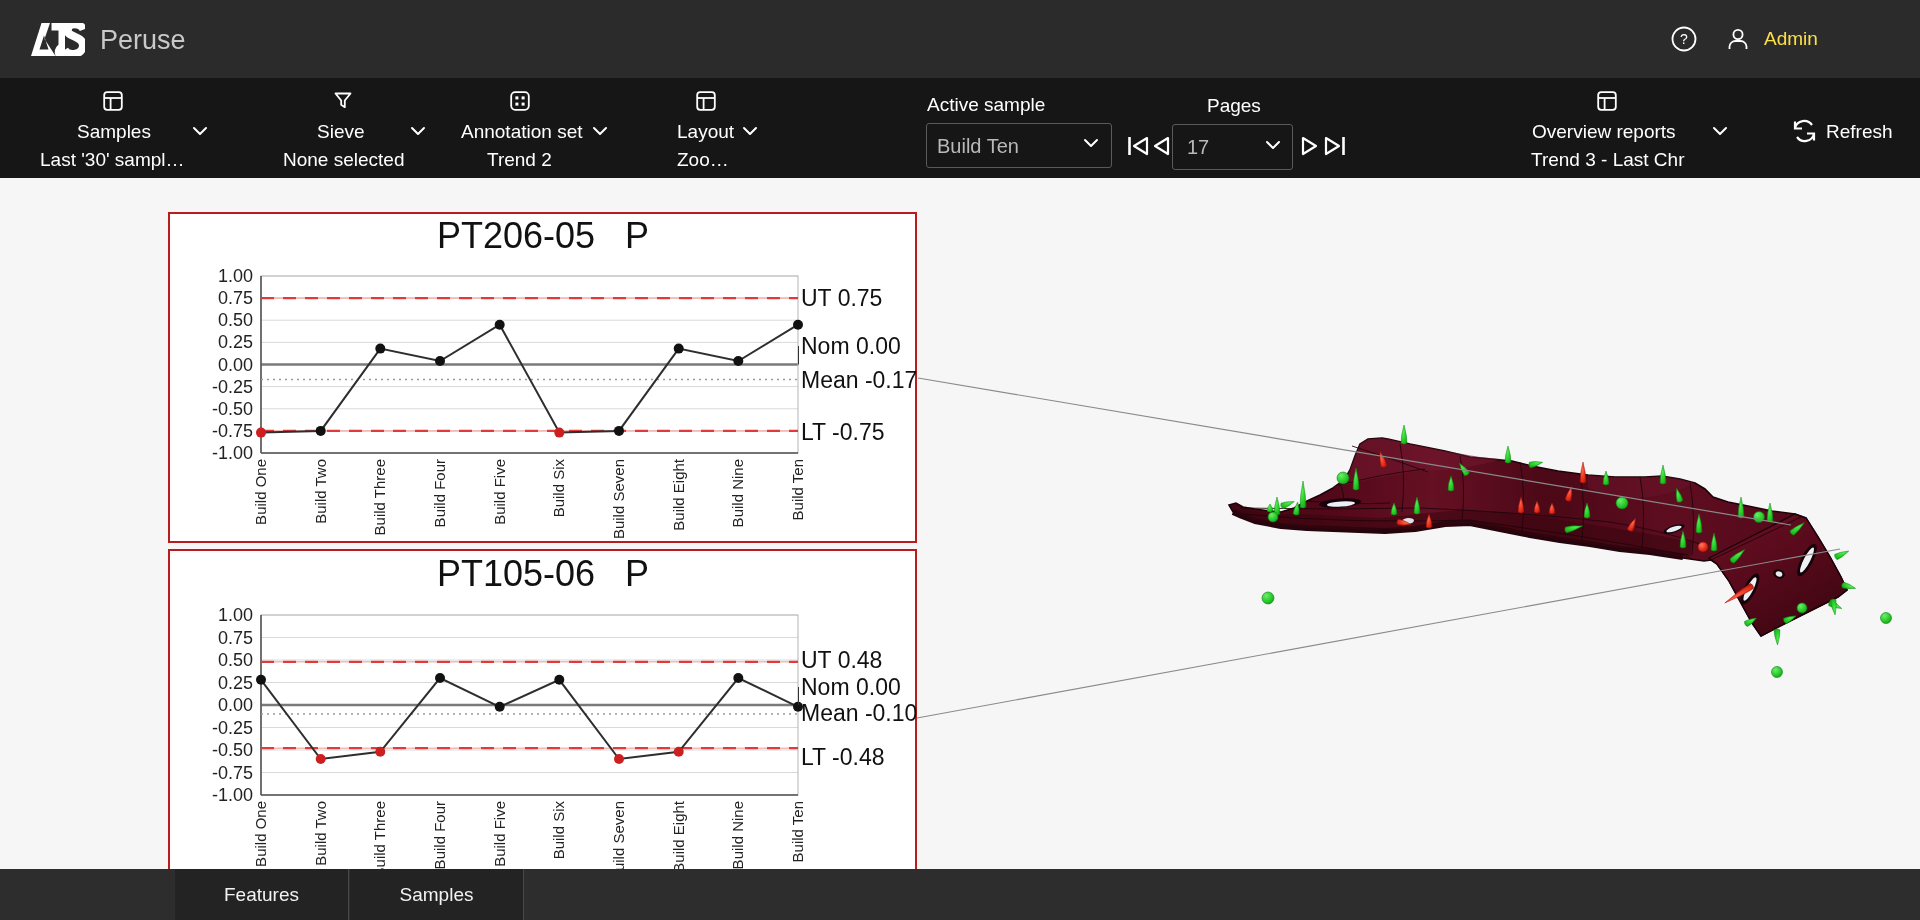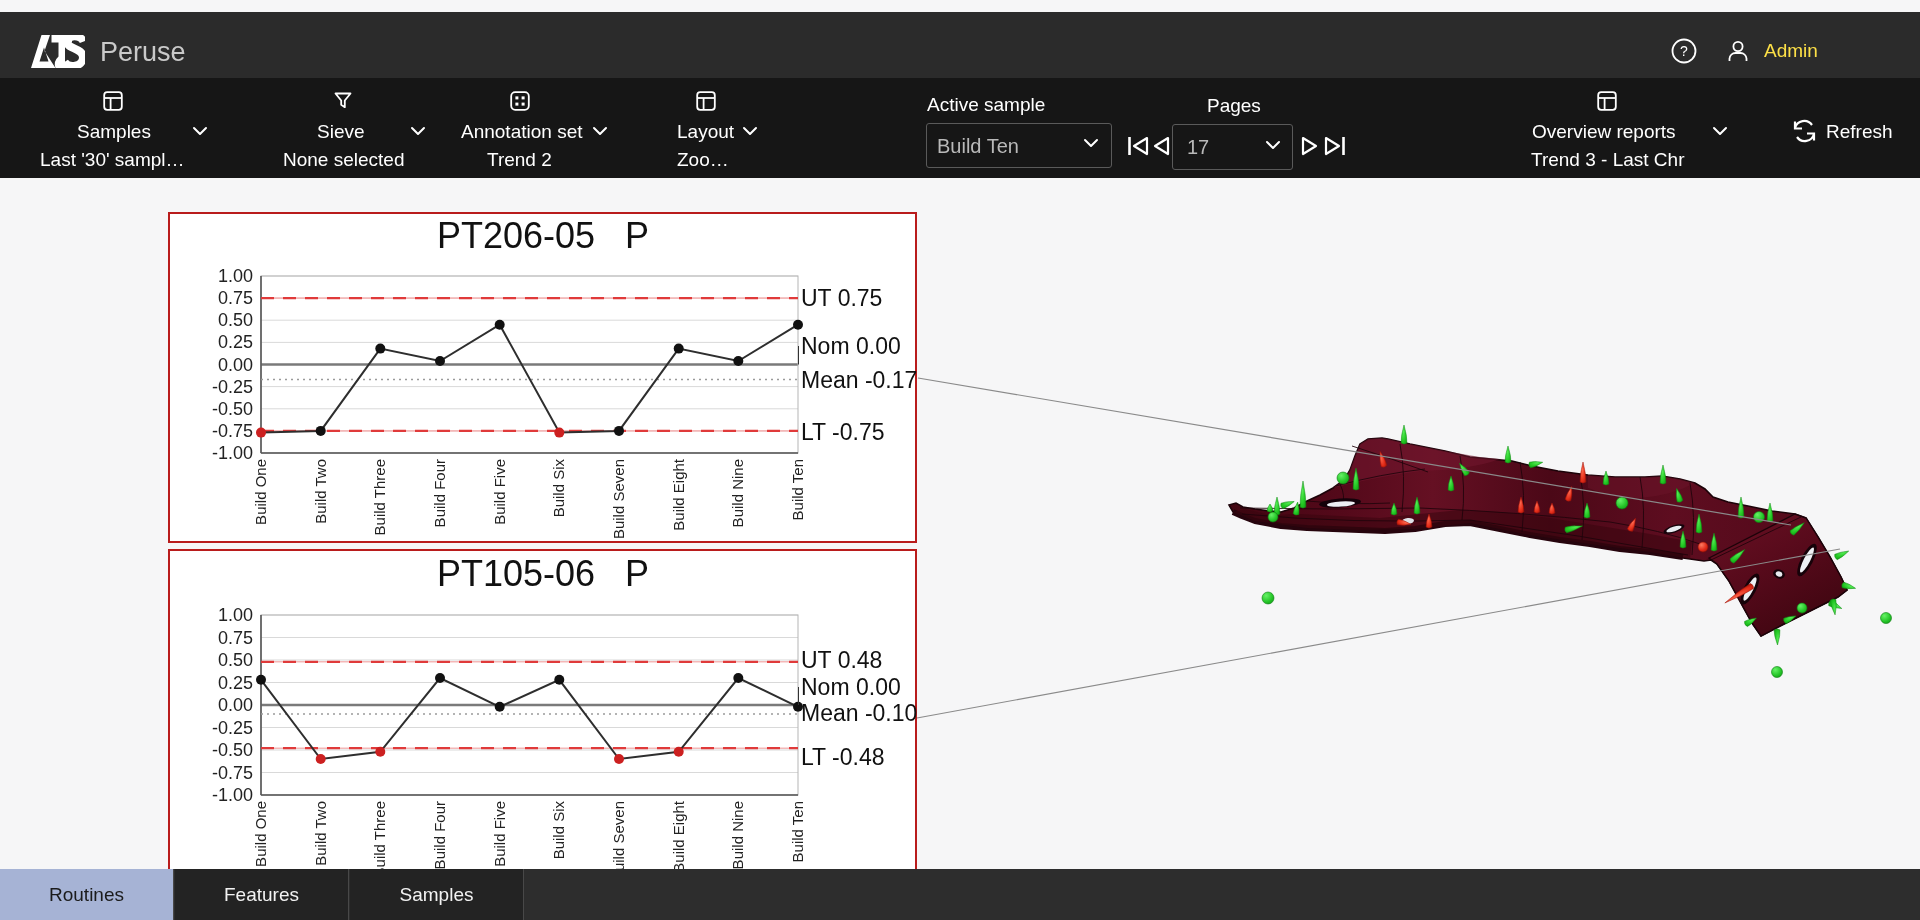--- a/index.html
+++ b/index.html
@@ -1,17 +1,17 @@
 <!DOCTYPE html>
 <html><head><meta charset="utf-8"><title>Peruse</title>
 <style>
 * { margin:0; padding:0; box-sizing:border-box; }
 body { width:1920px; height:920px; position:relative; overflow:hidden;
        font-family:"Liberation Sans", sans-serif; background:#f6f6f7; }
-.topbar { position:absolute; left:0; top:0; width:1920px; height:78px; background:#2b2b2b;margin-top:12px; }
+.topbar { position:absolute; left:0; top:0; width:1920px; height:78px; background:#2b2b2b; }
 .toolbar { position:absolute; left:0; top:78px; width:1920px; height:100px; background:#161616; }
 .panel { position:absolute; background:#fff; border:2px solid #b91c1c; }
 .tabbar { position:absolute; left:0; top:869px; width:1920px; height:51px; background:#2d2d2d; z-index:5; }
 .tab { position:absolute; top:0; height:51px; background:#232323; color:#f2f2f2; font-size:19px;
         display:flex; align-items:center; justify-content:center; border-right:1px solid #484848; }
 .tab.sel { background:#a6b3d5; color:#1b1b1b; }
 .tlabel { position:absolute; color:#fff; font-size:19px; white-space:nowrap; }
 .tsub { position:absolute; color:#fff; font-size:19px; white-space:nowrap; }
 .selectbox { position:absolute; border:1px solid #5a5a5a; border-radius:3px; background:#161616; color:#b9b9b9; font-size:20px; }
 </style></head>
@@ -435,15 +435,14 @@
 <text transform="translate(275.0,250) rotate(-90)" font-size="15" fill="#222" text-anchor="end" font-family="Liberation Sans, sans-serif">Build Four</text>
 <text transform="translate(334.7,250) rotate(-90)" font-size="15" fill="#222" text-anchor="end" font-family="Liberation Sans, sans-serif">Build Five</text>
 <text transform="translate(394.3,250) rotate(-90)" font-size="15" fill="#222" text-anchor="end" font-family="Liberation Sans, sans-serif">Build Six</text>
 <text transform="translate(454.0,250) rotate(-90)" font-size="15" fill="#222" text-anchor="end" font-family="Liberation Sans, sans-serif">Build Seven</text>
 <text transform="translate(513.7,250) rotate(-90)" font-size="15" fill="#222" text-anchor="end" font-family="Liberation Sans, sans-serif">Build Eight</text>
 <text transform="translate(573.3,250) rotate(-90)" font-size="15" fill="#222" text-anchor="end" font-family="Liberation Sans, sans-serif">Build Nine</text>
 <text transform="translate(633.0,250) rotate(-90)" font-size="15" fill="#222" text-anchor="end" font-family="Liberation Sans, sans-serif">Build Ten</text>
 </svg>
   </div>
 <div class="tabbar">
-<div class="tab sel" style="left:0;width:174px">Routines</div>
 <div class="tab" style="left:175px;width:174px">Features</div>
 <div class="tab" style="left:350px;width:174px">Samples</div>
 </div>
 </body></html>

